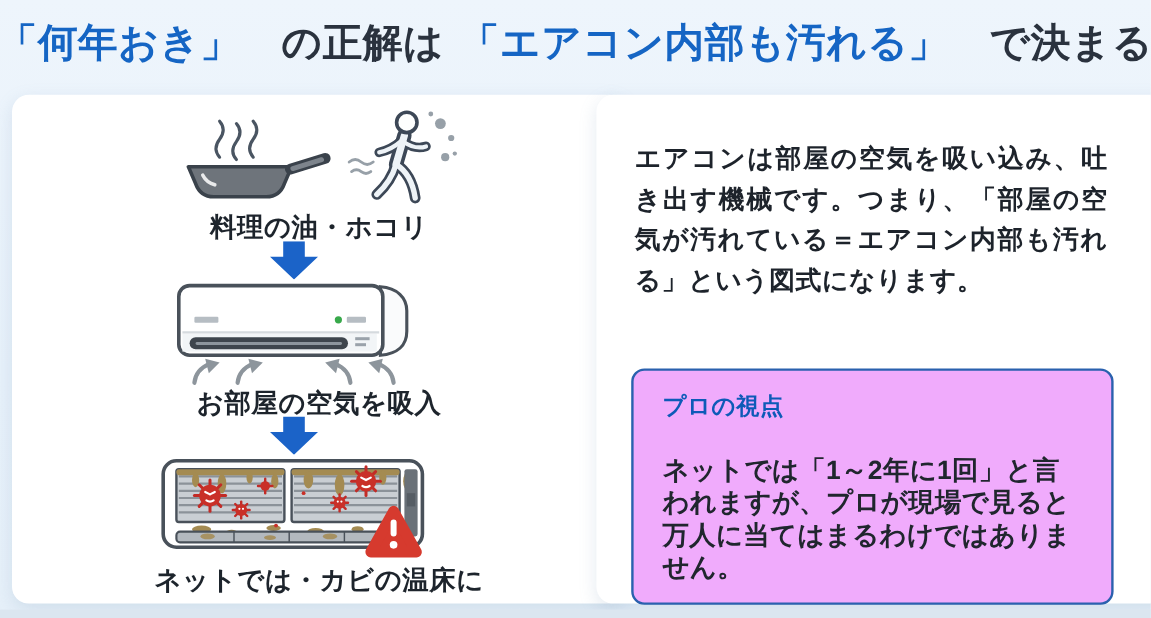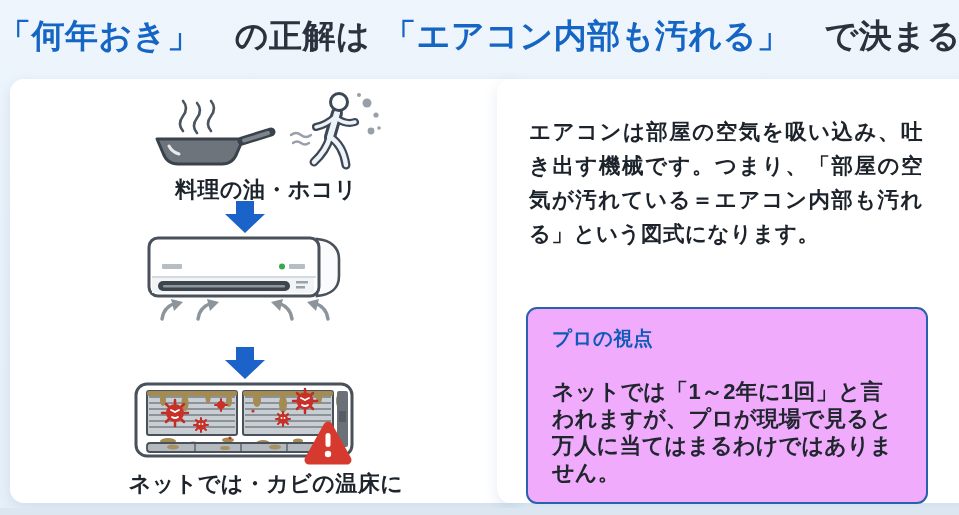--- a/index.html
+++ b/index.html
@@ -139,20 +139,21 @@
       </g>
       <g fill="#8d959c">
         <polygon points="25,64 37,67 28,76"></polygon>
         <polygon points="61,64 73,67 64,76"></polygon>
         <polygon points="137,64 125,67 134,76"></polygon>
         <polygon points="173,64 161,67 170,76"></polygon>
       </g>
     </svg>
   </div>
 
+  <div class="flow-label" style="top:242px">お部屋の空気を吸入</div>
 
   <div class="abs" style="top:268px;left:215px;">
     <svg width="40" height="32" viewBox="0 0 40 32">
       <polygon points="11,0 29,0 29,13 40,13 20,32 0,13 11,13" fill="#1b63c8"></polygon>
     </svg>
   </div>
 
   <div class="abs" style="top:302px;left:123px;">
     <svg width="225" height="90" viewBox="0 0 225 90">
       <rect x="3" y="3" width="216" height="72" rx="11" fill="#ffffff" stroke="#49515a" stroke-width="3"></rect>

